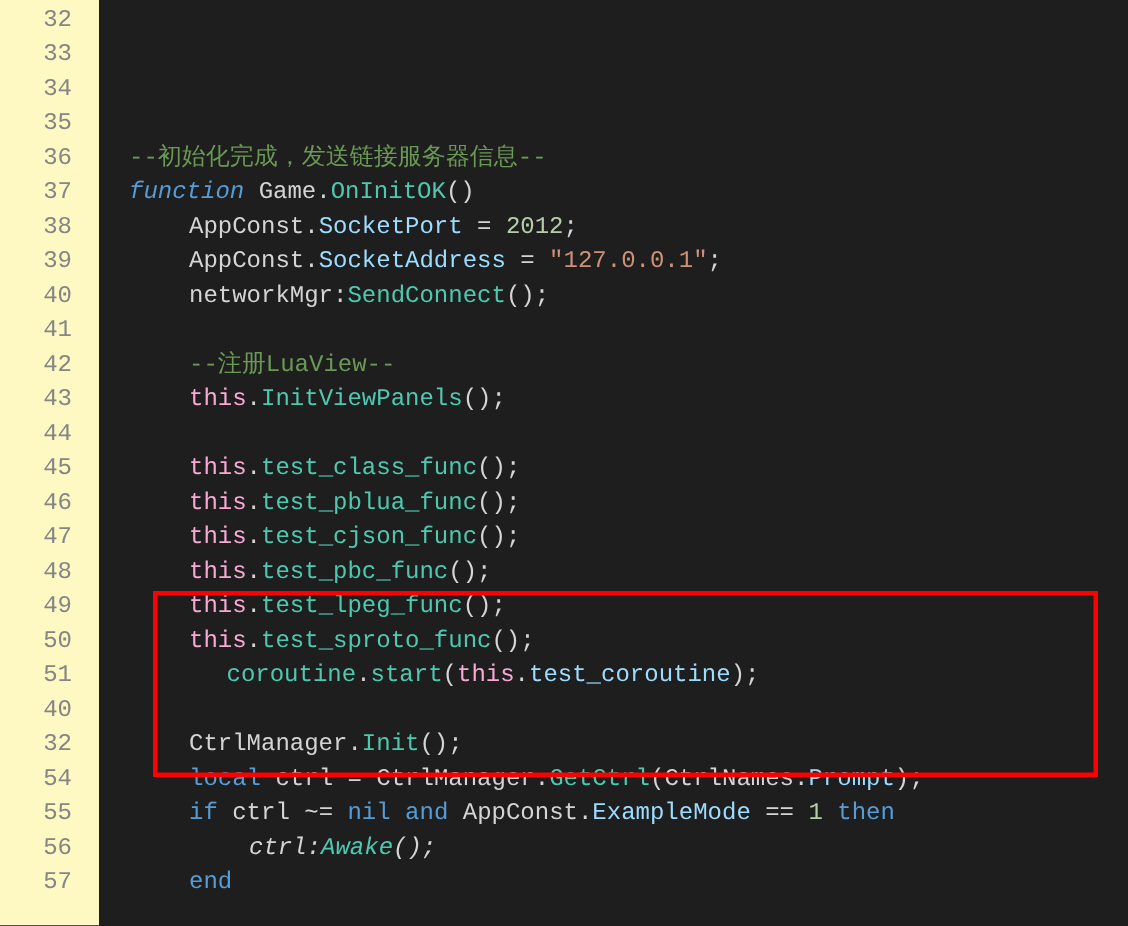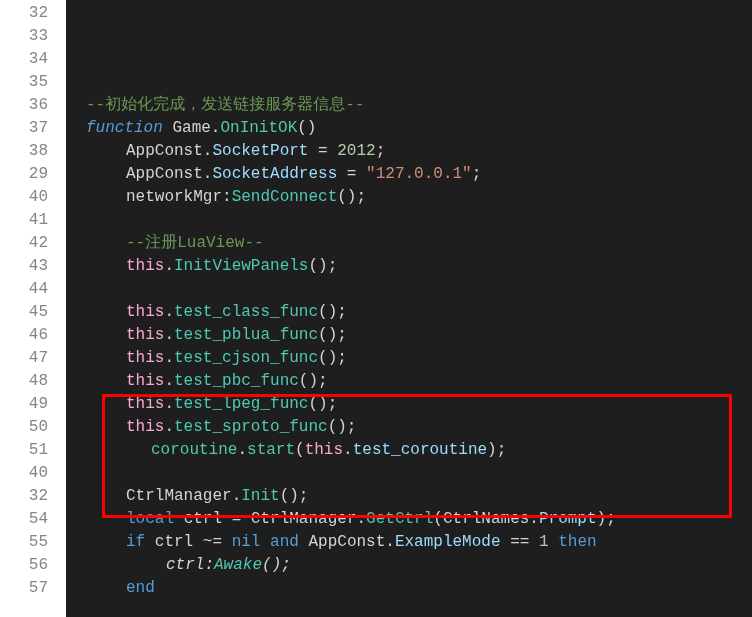--- a/index.html
+++ b/index.html
@@ -13,21 +13,21 @@
       height: 617px;
       overflow: hidden;
       position: relative;
     }
     .editor {
       display: flex;
       height: 100%;
     }
     .gutter {
       width: 66px;
-      background: #ffffff;
+      background: #fef9c3;
       color: #858585;
       text-align: right;
       padding-right: 18px;
       padding-top: 2px;
       user-select: none;
       flex-shrink: 0;
     }
     .gutter .line-num {
       height: 23px;
     }
@@ -73,21 +73,21 @@
 
 <div class="editor">
   <div class="gutter" id="gutter">
       <div class="line-num">32</div>
       <div class="line-num">33</div>
       <div class="line-num">34</div>
       <div class="line-num">35</div>
       <div class="line-num">36</div>
       <div class="line-num">37</div>
       <div class="line-num">38</div>
-      <div class="line-num">29</div>
+      <div class="line-num">39</div>
       <div class="line-num">40</div>
       <div class="line-num">41</div>
       <div class="line-num">42</div>
       <div class="line-num">43</div>
       <div class="line-num">44</div>
       <div class="line-num">45</div>
       <div class="line-num">46</div>
       <div class="line-num">47</div>
       <div class="line-num">48</div>
       <div class="line-num">49</div>

